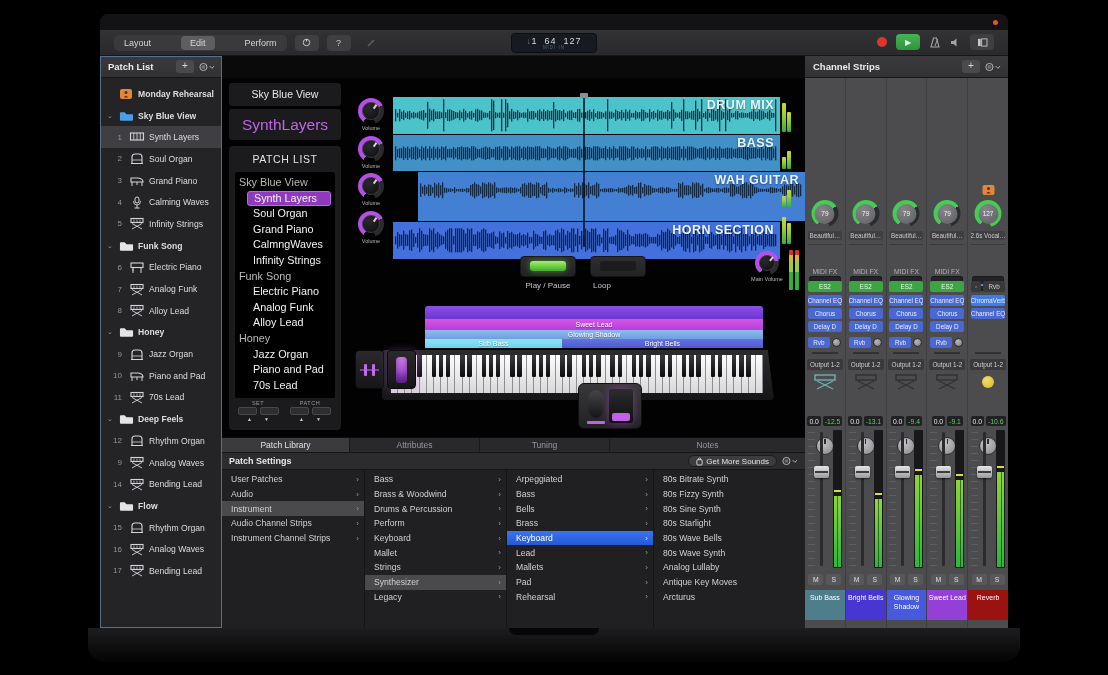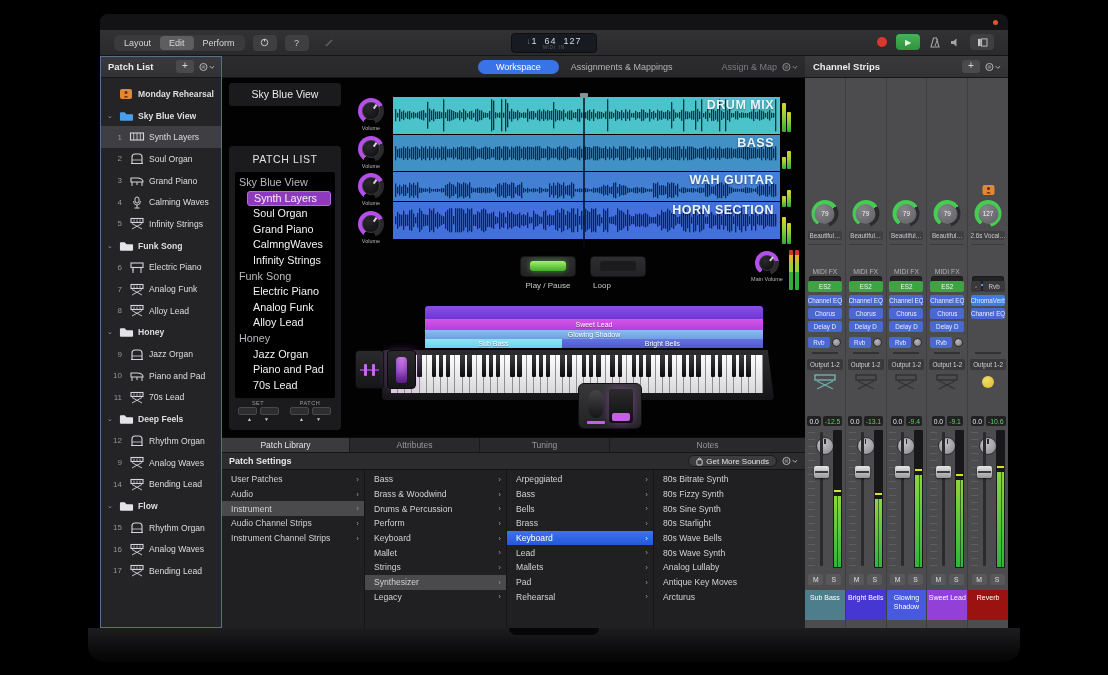--- a/index.html
+++ b/index.html
@@ -7,21 +7,21 @@
   *{box-sizing:border-box;}
   #laptop{position:relative;width:1108px;height:675px;background:#000;}
   #screen{position:absolute;left:100px;top:14px;width:908px;height:614px;background:#0a0a0a;border-radius:8px 8px 0 0;overflow:hidden;}
   #laptop-base{position:absolute;left:88px;top:628px;width:932px;height:34px;background:linear-gradient(#1d1d20,#0b0b0c 70%,#040404);border-radius:0 0 16px 16px;}
   #laptop-base .notch{position:absolute;left:50%;top:0;width:90px;height:7px;transform:translateX(-50%);background:#060607;border-radius:0 0 8px 8px;}
   
   #menustrip{position:absolute;left:0;top:0;width:100%;height:16px;background:#131315;}
   #rec-indicator{position:absolute;right:10px;top:6px;width:5px;height:5px;border-radius:50%;}
   
   #toolbar{position:absolute;left:0;top:16px;width:100%;height:26px;background:linear-gradient(#323234,#2a2a2c);border-bottom:1px solid #161618;display:flex;align-items:center;}
-  #mode-seg{display:flex;margin-left:14px;background:#3a3a3c;border-radius:5px;padding:1px;height:16px;}
+  #mode-seg{display:flex;margin-left:14px;background:#3a3a3c;border-radius:5px;padding:1px;height:16px;gap:21px;}
   .seg{font-size:9px;color:#d6d6d8;padding:2px 9px;border-radius:4px;line-height:11px;}
   .seg.active{background:#5e5e61;}
   .tb-btn{height:16px;min-width:24px;background:#3f3f42;border-radius:4px;margin-left:8px;display:flex;align-items:center;justify-content:center;color:#c9c9cc;font-size:9px;}
   .tb-ghost{background:none;}
   #lcd{position:absolute;left:50%;top:3px;transform:translateX(-50%);width:86px;height:20px;background:#171b21;border-radius:4px;border:1px solid #0c0e12;text-align:center;}
   #lcd .vals{font-size:9px;color:#d5dae2;letter-spacing:1px;margin-top:2px;}
   #lcd .vals .arr{color:#7f8794;font-size:8px;}
   #lcd .cap{font-size:4.5px;color:#5a6370;letter-spacing:1px;margin-top:-1px;}
   #transport{position:absolute;right:14px;top:4px;display:flex;align-items:center;gap:9px;}
   #rec-btn{width:10px;height:10px;border-radius:50%;background:#d8382e;}
@@ -215,33 +215,20 @@
       <div class="plus-btn">+</div>
       <div class="action-btn">
         <svg width="16" height="10" viewBox="0 0 18 10">
             <circle cx="5" cy="5" r="4" fill="none" stroke="#c2c2c6"></circle>
             <line x1="3" y1="4" x2="7" y2="4" stroke="#c2c2c6" stroke-width=".8"></line>
             <line x1="3" y1="6" x2="7" y2="6" stroke="#c2c2c6" stroke-width=".8"></line>
             <path d="M12 4 L14.5 6.5 L17 4" fill="none" stroke="#c2c2c6"></path>
           </svg>
       </div>
     </div>
-    <div id="hdr-center" class="hdr">
-      <div style="margin-left:256px" class="tab-pill">Workspace</div>
-      <div class="tab-plain">Assignments &amp; Mappings</div>
-      <div id="assign-map">Assign &amp; Map</div>
-      <div class="action-btn">
-        <svg width="16" height="10" viewBox="0 0 18 10">
-            <circle cx="5" cy="5" r="4" fill="none" stroke="#9a9a9e"></circle>
-            <line x1="3" y1="4" x2="7" y2="4" stroke="#9a9a9e" stroke-width=".8"></line>
-            <line x1="3" y1="6" x2="7" y2="6" stroke="#9a9a9e" stroke-width=".8"></line>
-            <path d="M12 4 L14.5 6.5 L17 4" fill="none" stroke="#9a9a9e"></path>
-          </svg>
-      </div>
-    </div>
     <div id="hdr-right" class="hdr">
       <div class="hdr-title">Channel Strips</div>
       <div class="plus-btn">+</div>
       <div class="action-btn">
         <svg width="16" height="10" viewBox="0 0 18 10">
             <circle cx="5" cy="5" r="4" fill="none" stroke="#c2c2c6"></circle>
             <line x1="3" y1="4" x2="7" y2="4" stroke="#c2c2c6" stroke-width=".8"></line>
             <line x1="3" y1="6" x2="7" y2="6" stroke="#c2c2c6" stroke-width=".8"></line>
             <path d="M12 4 L14.5 6.5 L17 4" fill="none" stroke="#c2c2c6"></path>
           </svg>
@@ -520,20 +507,21 @@
             </svg>
           </span>
           <span class="pl-label">Bending Lead</span>
         </div>
       </div>
     <div class="focus-ring"></div>
 
     <div id="center-panel">
       <div id="workspace">
         <div id="disp-set" class="disp-box">Sky Blue View</div>
+        <div id="disp-patch" class="disp-box">SynthLayers</div>
 
         <div id="plw">
           <div id="plw-title">PATCH LIST</div>
           <div id="plw-list">
               <div class="plw-row hdr0" style="padding-left: 4px;">Sky Blue View</div>
               <div class="plw-row sel" style="padding-left: 6px; margin-left: 12px; margin-right: 4px;">Synth Layers</div>
               <div class="plw-row" style="padding-left: 18px;">Soul Organ</div>
               <div class="plw-row" style="padding-left: 18px;">Grand Piano</div>
               <div class="plw-row" style="padding-left: 18px;">CalmngWaves</div>
               <div class="plw-row" style="padding-left: 18px;">Infinity Strings</div>
@@ -959,21 +947,21 @@
                 <rect x="370" y="13.8" width="1.3" height="8.9"></rect>
                 <rect x="372" y="11.3" width="1.3" height="14.0"></rect>
                 <rect x="374" y="12.8" width="1.3" height="10.8"></rect>
                 <rect x="376" y="11.3" width="1.3" height="14.0"></rect>
                 <rect x="378" y="11.3" width="1.3" height="14.0"></rect>
                 <rect x="380" y="13.5" width="1.3" height="9.4"></rect>
                 <rect x="382" y="11.3" width="1.3" height="14.0"></rect>
               </svg>
               <span class="tname">BASS</span>
             </div>
-            <div class="track" style="height: 29px; background: rgb(67, 128, 212);">
+            <div class="track" style="height: 49px; background: rgb(67, 128, 212); margin-left: 25px;">
               <svg width="387" height="36.5" style="display:block" fill="rgba(8,26,44,.85)">
                 <rect x="2" y="11.5" width="1.3" height="13.5"></rect>
                 <rect x="4" y="14.7" width="1.3" height="7.0"></rect>
                 <rect x="6" y="12.8" width="1.3" height="10.8"></rect>
                 <rect x="8" y="14.6" width="1.3" height="7.3"></rect>
                 <rect x="10" y="12.4" width="1.3" height="11.7"></rect>
                 <rect x="12" y="12.8" width="1.3" height="11.0"></rect>
                 <rect x="14" y="15.2" width="1.3" height="6.1"></rect>
                 <rect x="16" y="10.7" width="1.3" height="15.1"></rect>
                 <rect x="18" y="12.5" width="1.3" height="11.4"></rect>

